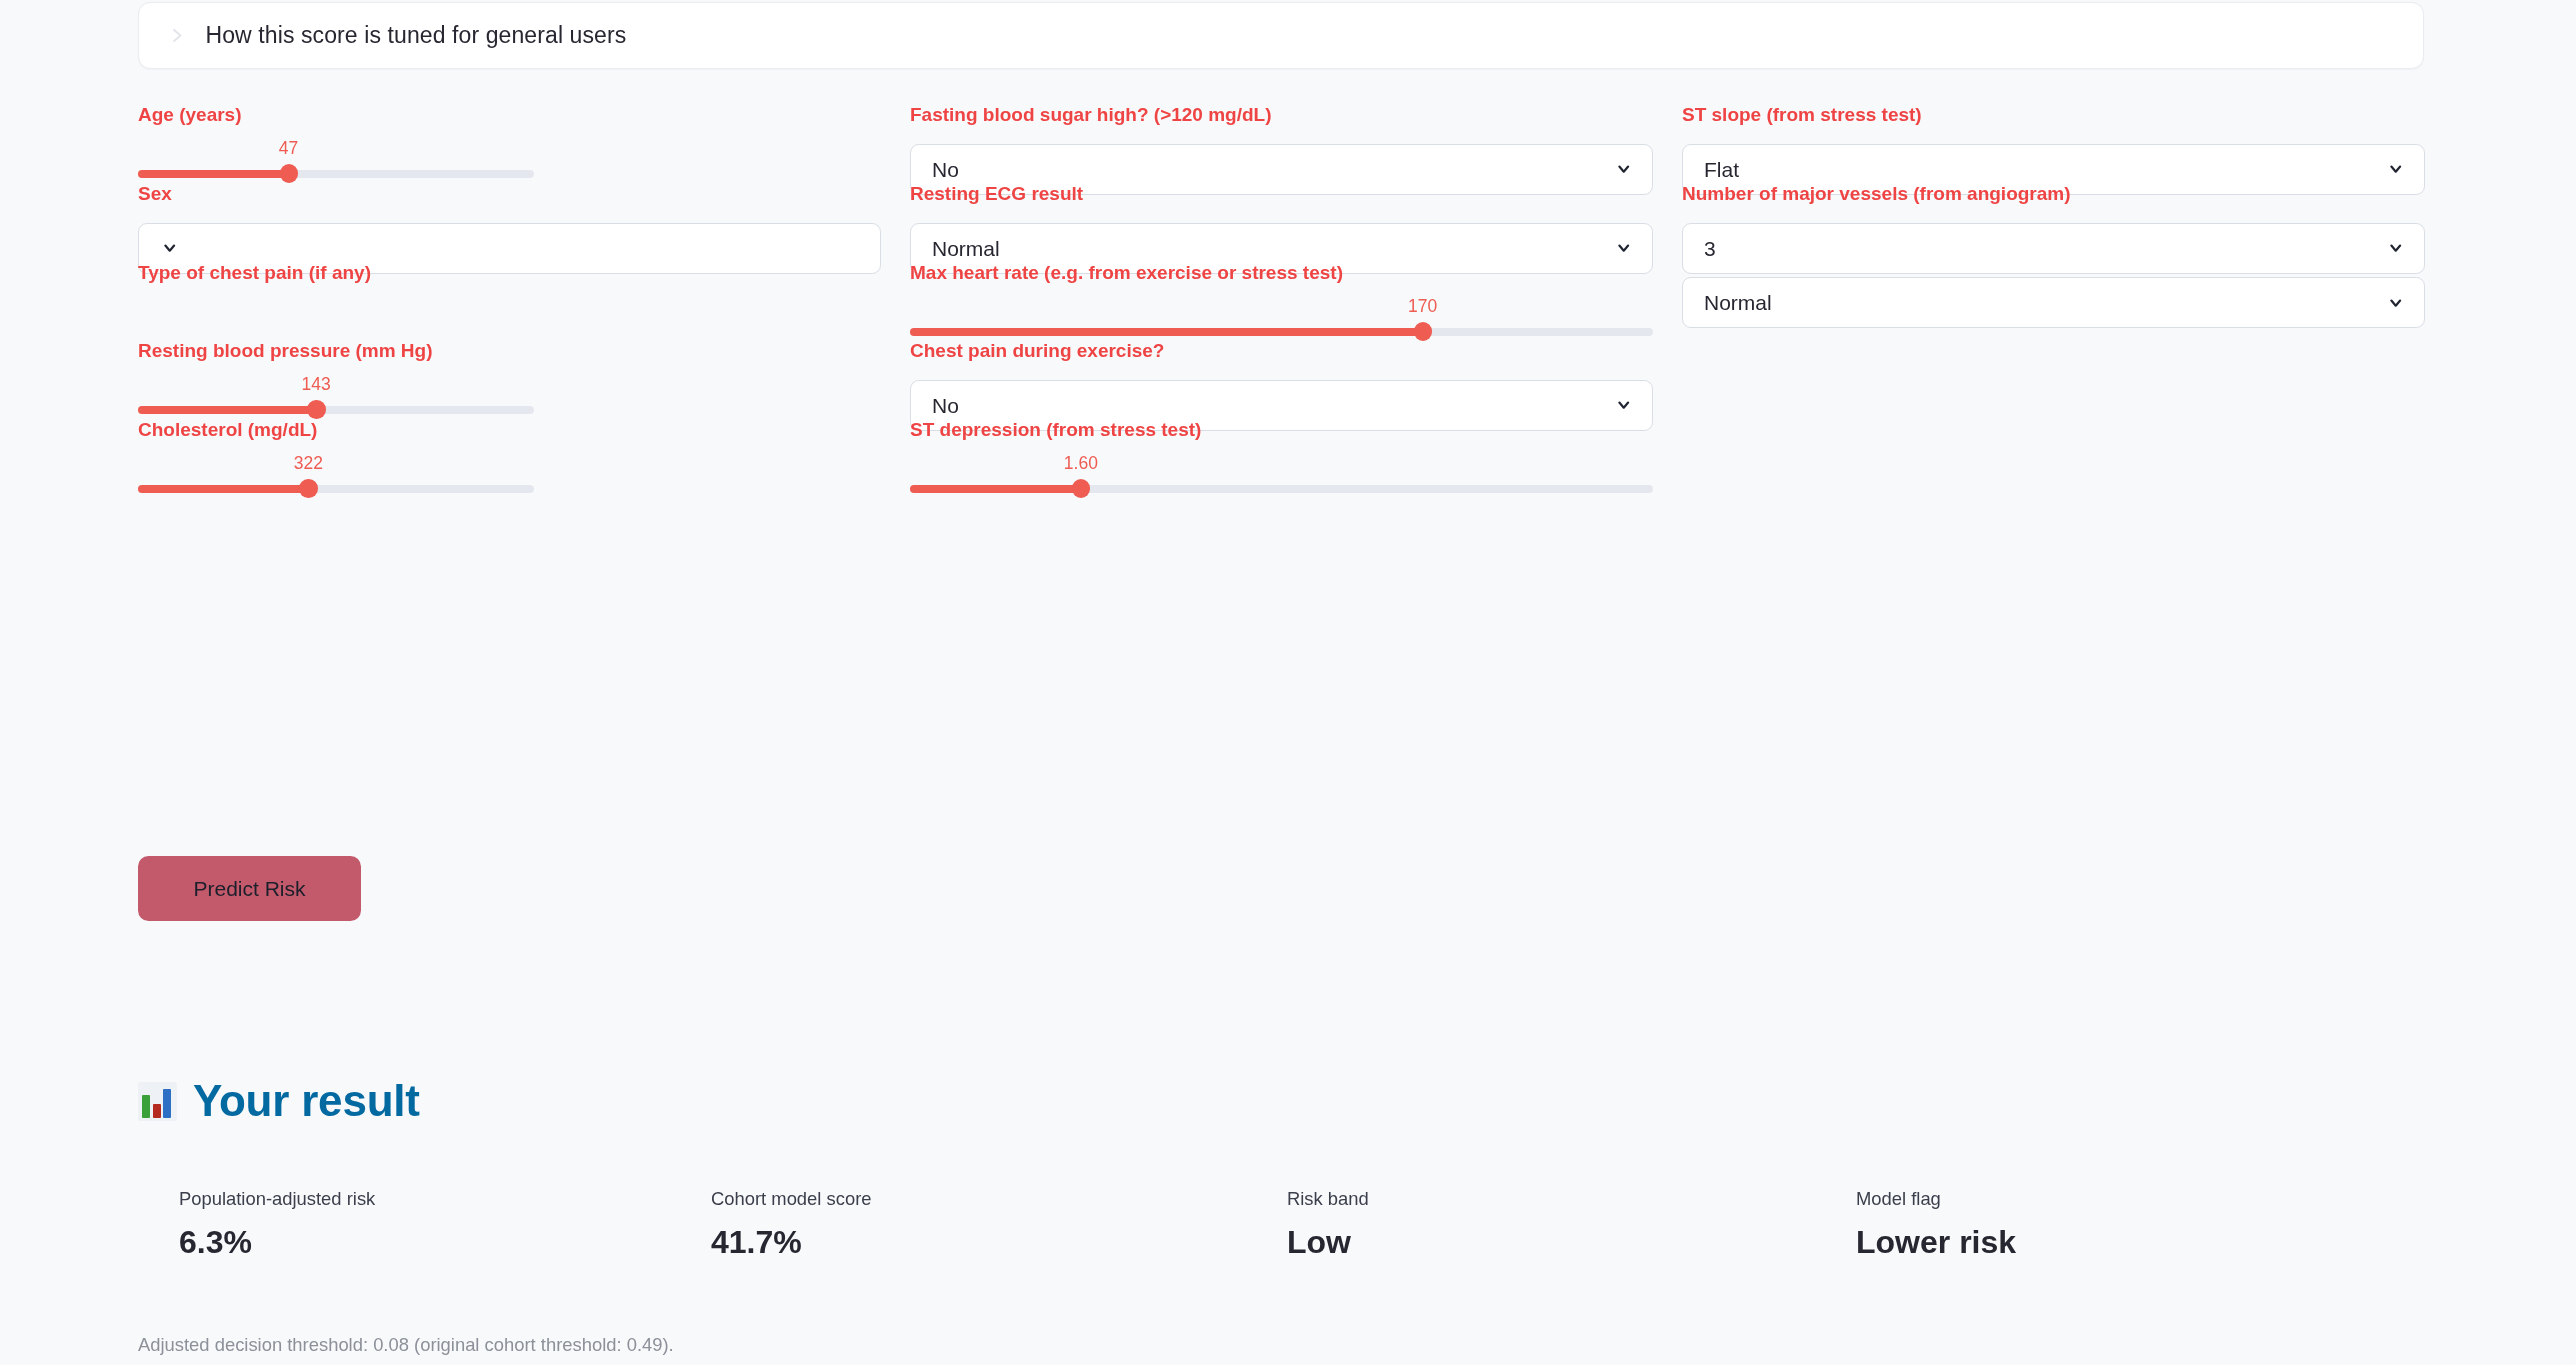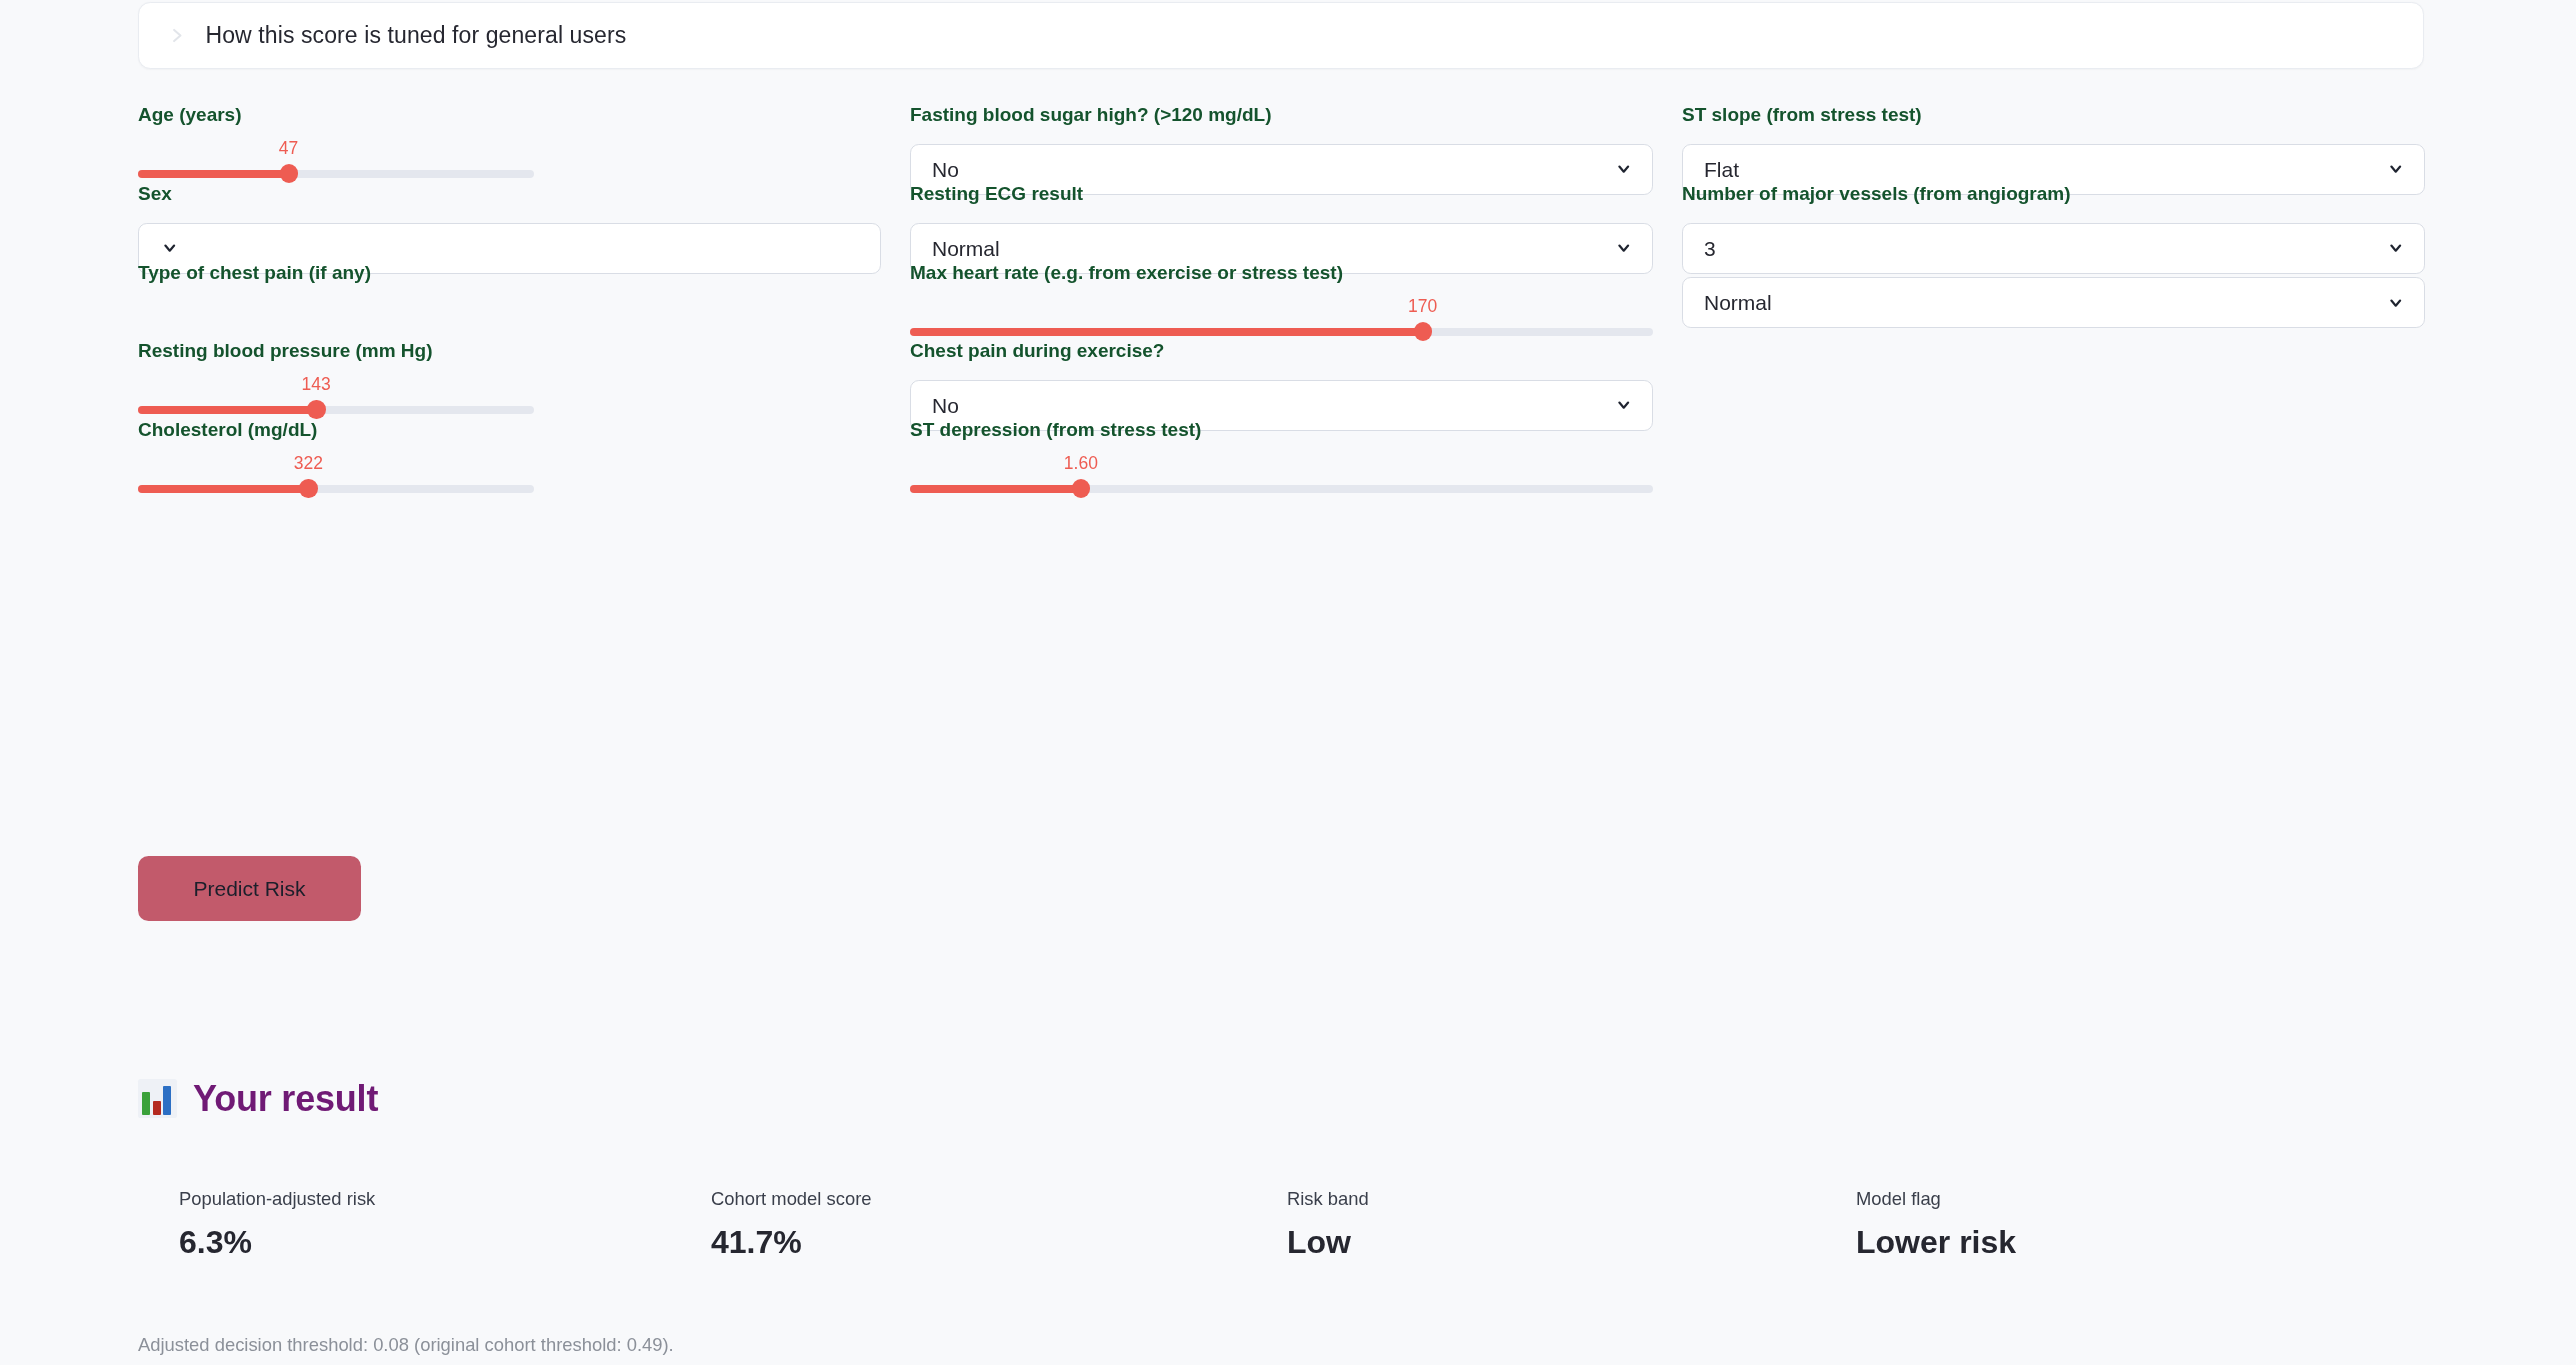--- a/index.html
+++ b/index.html
@@ -57,21 +57,21 @@
   }
   .col.c1 { left: 0px; }
   .col.c2 { left: 772px; }
   .col.c3 { left: 1544px; }
 
   .field { position: absolute; left: 0; width: 743px; }
 
   .flabel {
     font-size: 19px;
     font-weight: bold;
-    color: #14532d;
+    color: #ef4444;
     line-height: 1.3;
     white-space: nowrap;
   }
 
   
   .select {
     margin-top: 16px;
     height: 51px;
     width: 743px;
     background: #ffffff;
@@ -168,23 +168,23 @@
     overflow: hidden;
     flex: 0 0 39px;
   }
   .emoji-chart i {
     position: absolute; bottom: 2.6px; display: block; border-radius: 0.9px;
   }
   .emoji-chart .b1 { left: 4.4px;  width: 8px;  height: 23px; background: #3aa13a; }
   .emoji-chart .b2 { left: 15px; width: 8px;  height: 14px; background: #b52a20; }
   .emoji-chart .b3 { left: 25.4px; width: 8px;  height: 29px; background: #2c6fc4; }
   .result-title {
-    font-size: 36px;
+    font-size: 44px;
     font-weight: bold;
-    color: #701a75;
+    color: #0369a1;
     letter-spacing: -0.2px;
     line-height: 1;
   }
 
   .metrics {
     position: absolute;
     left: 138px; top: 1190px;
     width: 2313px;
   }
   .metric {

